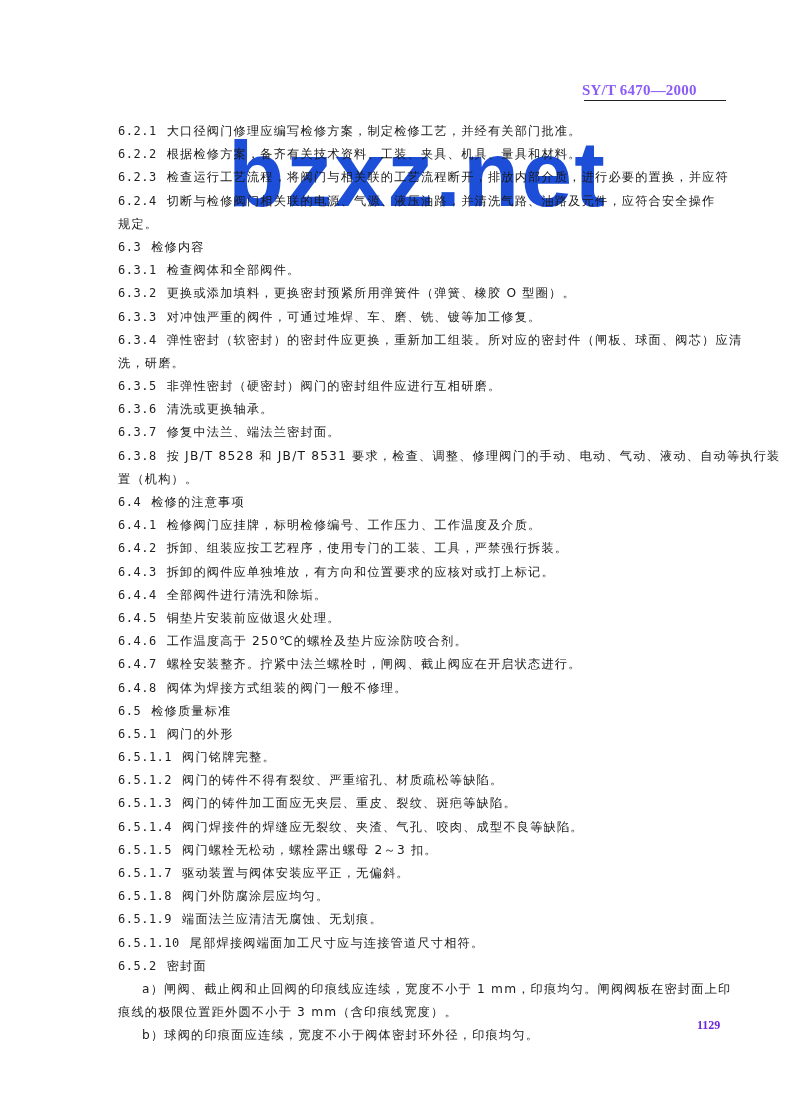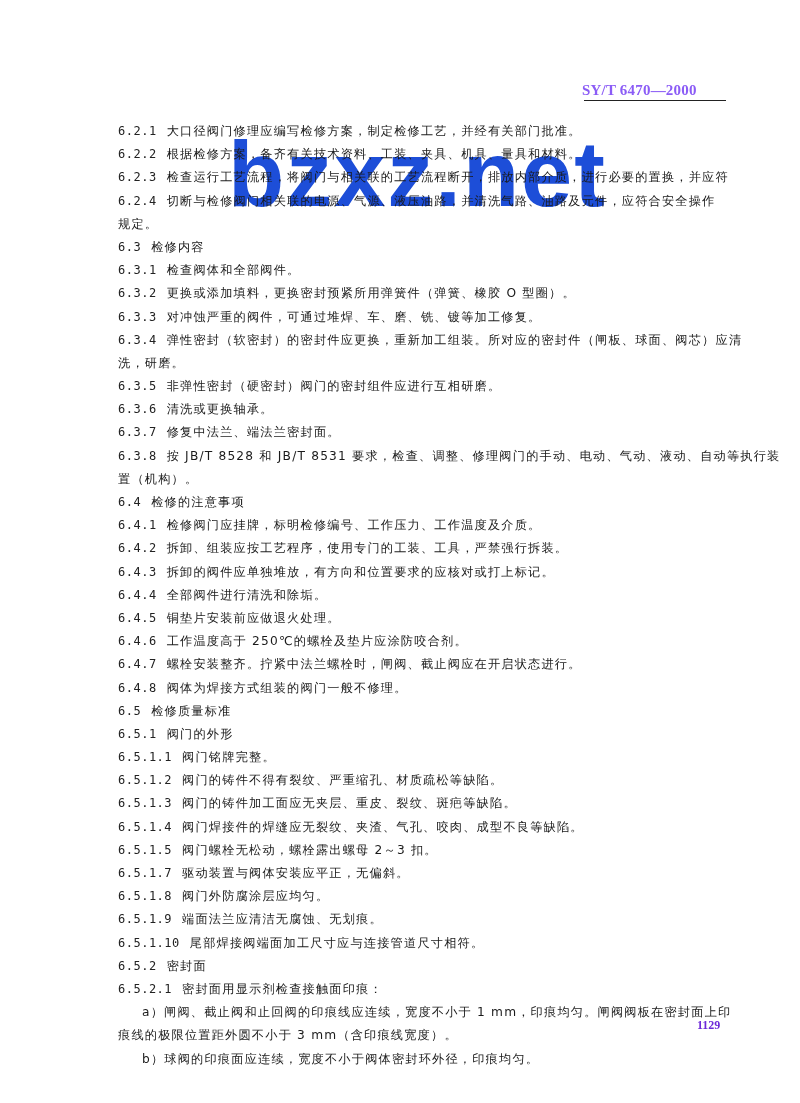--- a/index.html
+++ b/index.html
@@ -60,19 +60,18 @@
     <div class="line"><span class="num">6.5.1.1</span><span class="txt">阀门铭牌完整。</span></div>
     <div class="line"><span class="num">6.5.1.2</span><span class="txt">阀门的铸件不得有裂纹、严重缩孔、材质疏松等缺陷。</span></div>
     <div class="line"><span class="num">6.5.1.3</span><span class="txt">阀门的铸件加工面应无夹层、重皮、裂纹、斑疤等缺陷。</span></div>
     <div class="line"><span class="num">6.5.1.4</span><span class="txt">阀门焊接件的焊缝应无裂纹、夹渣、气孔、咬肉、成型不良等缺陷。</span></div>
     <div class="line"><span class="num">6.5.1.5</span><span class="txt">阀门螺栓无松动，螺栓露出螺母 2～3 扣。</span></div>
     <div class="line"><span class="num">6.5.1.7</span><span class="txt">驱动装置与阀体安装应平正，无偏斜。</span></div>
     <div class="line"><span class="num">6.5.1.8</span><span class="txt">阀门外防腐涂层应均匀。</span></div>
     <div class="line"><span class="num">6.5.1.9</span><span class="txt">端面法兰应清洁无腐蚀、无划痕。</span></div>
     <div class="line"><span class="num">6.5.1.10</span><span class="txt">尾部焊接阀端面加工尺寸应与连接管道尺寸相符。</span></div>
     <div class="line"><span class="num">6.5.2</span><span class="txt">密封面</span></div>
-    <div class="line"><span class="num">6.5.2.1</span><span class="txt">密封面用显示剂检查接触面印痕：</span></div>
     <div class="line indent"><span class="cont">a）闸阀、截止阀和止回阀的印痕线应连续，宽度不小于 1 mm，印痕均匀。闸阀阀板在密封面上印</span></div>
     <div class="line"><span class="cont">痕线的极限位置距外圆不小于 3 mm（含印痕线宽度）。</span></div>
     <div class="line indent"><span class="cont">b）球阀的印痕面应连续，宽度不小于阀体密封环外径，印痕均匀。</span></div>
   </div>
 
 <div class="page-num">1129</div>
 
 </body></html>

